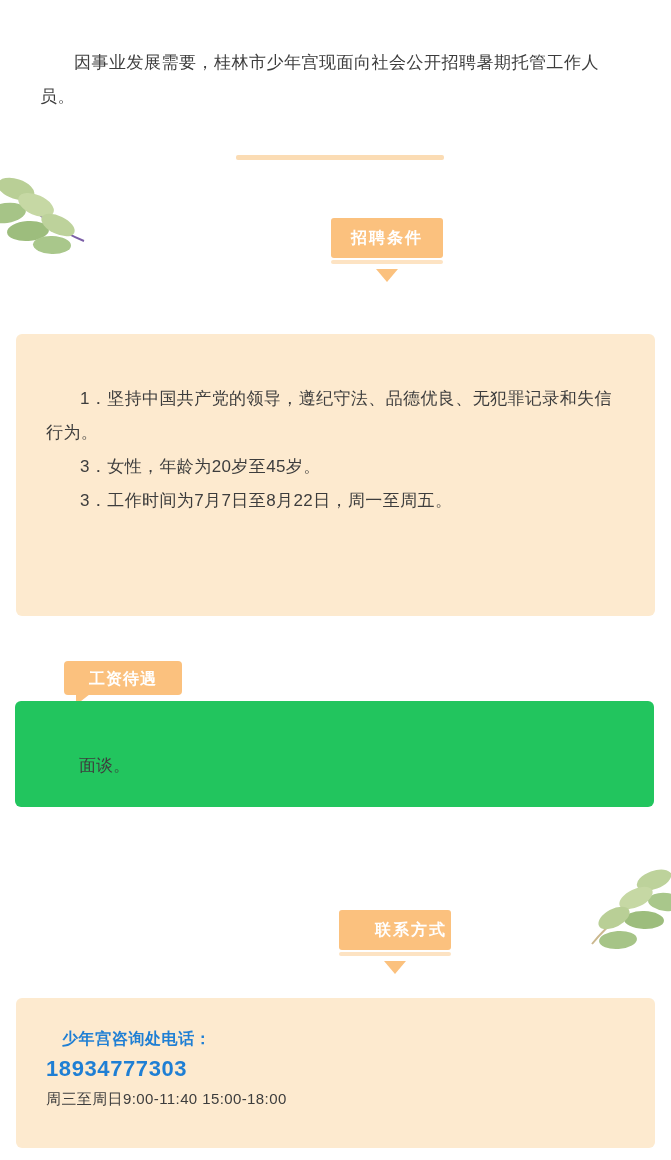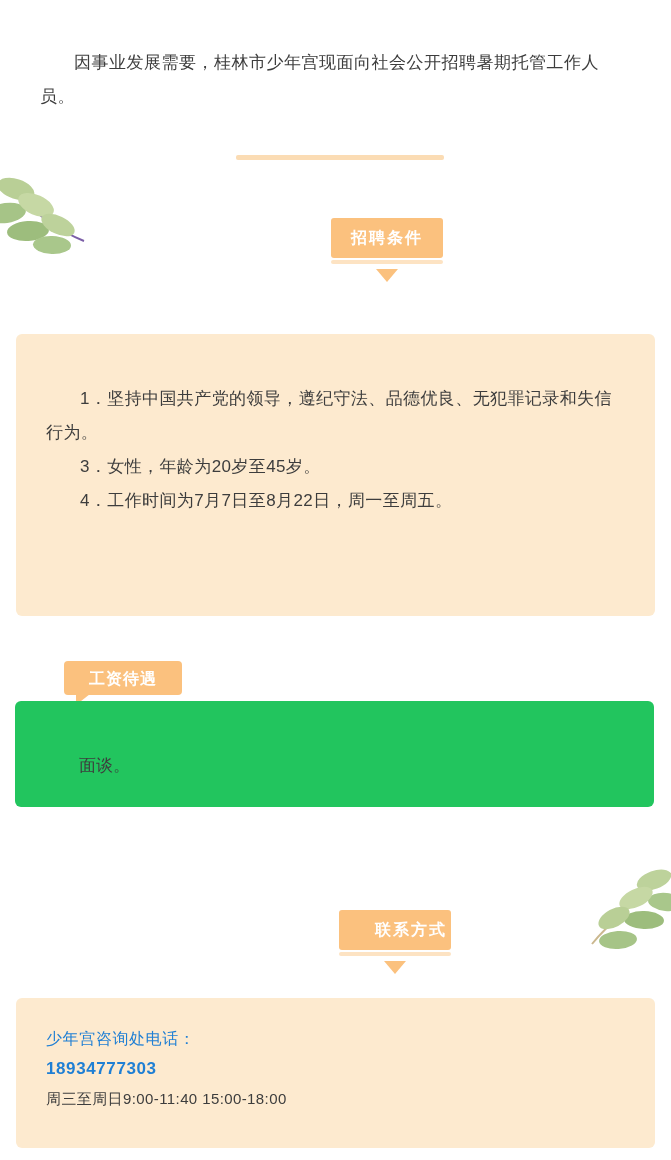--- a/index.html
+++ b/index.html
@@ -162,27 +162,28 @@
 
   #card-contact {
     left: 16px;
     top: 998px;
     width: 639px;
     height: 150px;
     padding: 26px 30px 20px 30px;
   }
   .contact-title {
     font-size: 16px;
-    font-weight: normal;
+    font-weight: bold;
     color: #1f7fd4;
     line-height: 30px;
     letter-spacing: 0.6px;
+    margin-left: 16px;
   }
   .contact-phone {
-    font-size: 17px;
+    font-size: 22px;
     font-weight: bold;
     color: #1f7fd4;
     line-height: 30px;
     letter-spacing: 0.6px;
   }
   .contact-hours {
     font-size: 15px;
     color: #3d3d3d;
     line-height: 30px;
     letter-spacing: 0.4px;
@@ -222,21 +223,21 @@
   <div class="pill pill-center" id="pill-conditions">
     <span>招聘条件</span>
     <span class="pill-underline"></span>
     <span class="pill-arrow"></span>
   </div>
 
   <div class="card" id="card-conditions">
     <ol>
       <li>1．坚持中国共产党的领导，遵纪守法、品德优良、无犯罪记录和失信行为。</li>
       <li>3．女性，年龄为20岁至45岁。</li>
-      <li>4．工作时间为7月7日至8月22日，周一至周五。</li>
+      <li>3．工作时间为7月7日至8月22日，周一至周五。</li>
     </ol>
   </div>
 
   <div class="pill pill-left">
     <span>工资待遇</span>
     <span class="tail"></span>
   </div>
 
   <div class="card" id="card-salary">
     <p>面谈。</p>

